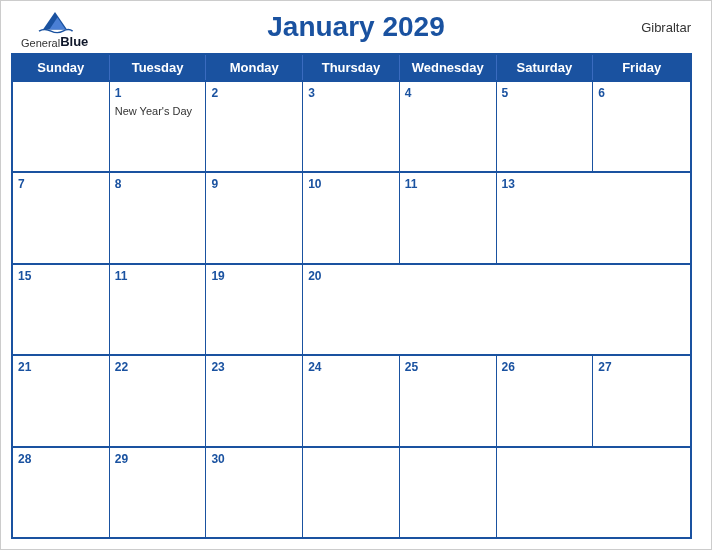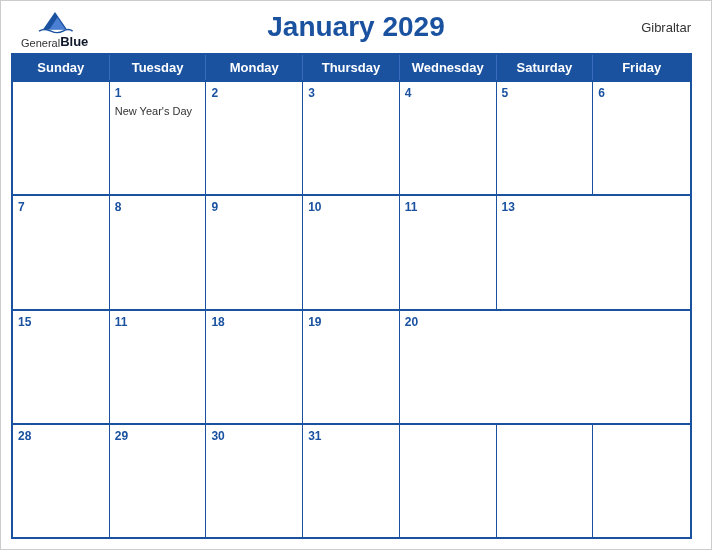--- a/index.html
+++ b/index.html
@@ -204,43 +204,60 @@
       </div>
 
       <div class="week">
         <div class="day-cell">
           <span class="day-num">15</span>
         </div>
         <div class="day-cell">
           <span class="day-num">11</span>
         </div>
         <div class="day-cell">
-          <span class="day-num">18</span>
-        </div>
-        <div class="day-cell">
           <span class="day-num">19</span>
         </div>
         <div class="day-cell">
           <span class="day-num">20</span>
         </div>
       </div>
 
+      <div class="week">
+        <div class="day-cell">
+          <span class="day-num">21</span>
+        </div>
+        <div class="day-cell">
+          <span class="day-num">22</span>
+        </div>
+        <div class="day-cell">
+          <span class="day-num">23</span>
+        </div>
+        <div class="day-cell">
+          <span class="day-num">24</span>
+        </div>
+        <div class="day-cell">
+          <span class="day-num">25</span>
+        </div>
+        <div class="day-cell">
+          <span class="day-num">26</span>
+        </div>
+        <div class="day-cell">
+          <span class="day-num">27</span>
+        </div>
+      </div>
 
       <div class="week">
         <div class="day-cell">
           <span class="day-num">28</span>
         </div>
         <div class="day-cell">
           <span class="day-num">29</span>
         </div>
         <div class="day-cell">
           <span class="day-num">30</span>
-        </div>
-        <div class="day-cell">
-          <span class="day-num">31</span>
         </div>
         <div class="day-cell empty"></div>
         <div class="day-cell empty"></div>
         <div class="day-cell empty"></div>
       </div>
     </div>
   </div>
 </div>
 
 </body></html>

